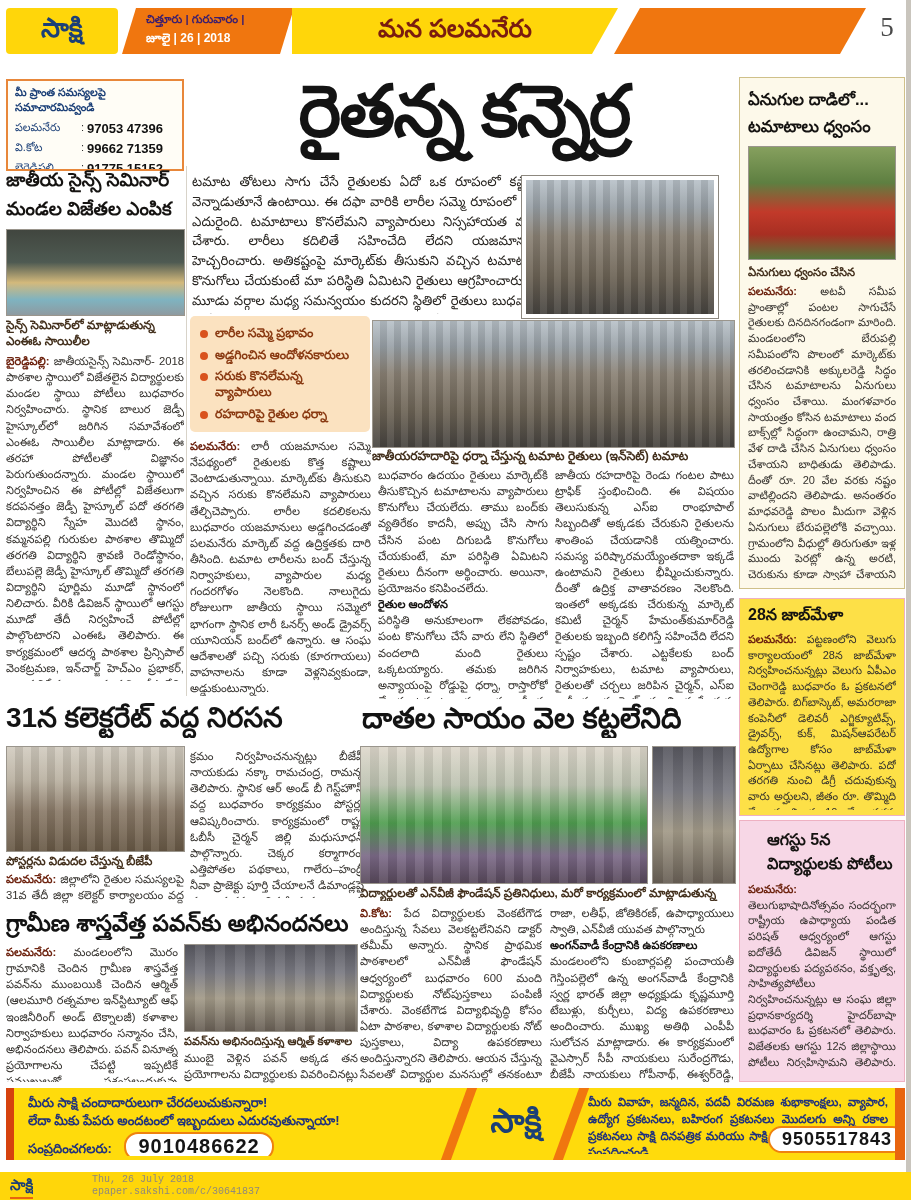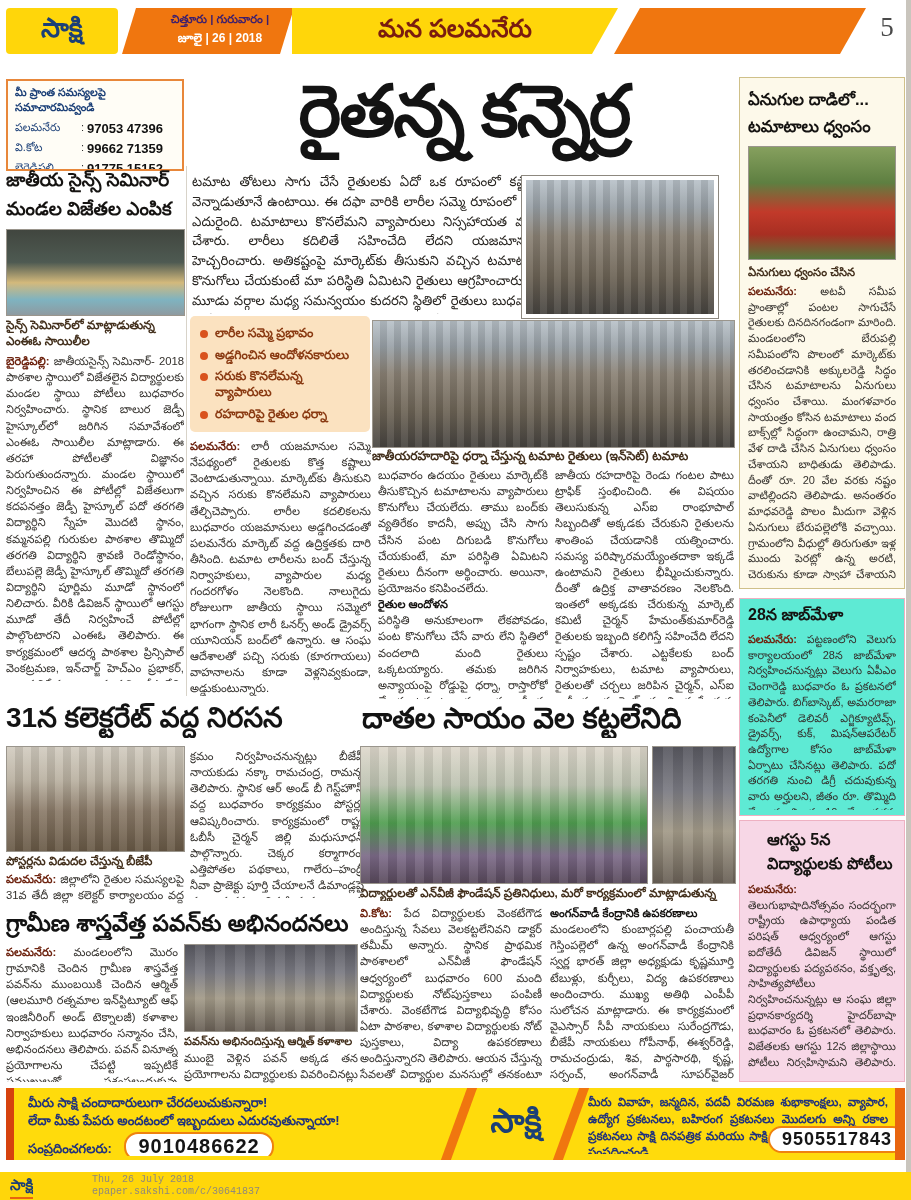--- a/index.html
+++ b/index.html
@@ -36,21 +36,21 @@
 <body>
 
 <div id="page">
 
   <div class="abs" style="left:6px;top:8px;width:112px;height:46px;background:#ffd60a;border-radius:4px;
        display:flex;align-items:center;justify-content:center;">
     <span style="font-size:27px;font-weight:900;color:#1b3f77;">సాక్షి</span>
   </div>
 
   <div class="abs" style="left:122px;top:8px;width:172px;height:46px;background:#f0760f;
-       clip-path:polygon(14px 0,100% 0,calc(100% - 14px) 100%,0 100%);padding:5px 0 0 24px;box-sizing:border-box;text-align:center;">
+       clip-path:polygon(14px 0,100% 0,calc(100% - 14px) 100%,0 100%);padding:5px 0 0 24px;box-sizing:border-box;">
     <div style="font-size:11.5px;font-weight:bold;color:#3c1e6e;">చిత్తూరు | గురువారం |</div>
     <div style="font-size:12px;font-weight:bold;color:#ffffff;margin-top:2px;">జూలై | 26 | 2018</div>
   </div>
 
   <div class="abs" style="left:292px;top:8px;width:326px;height:46px;background:#ffd60a;
        clip-path:polygon(0 0,100% 0,calc(100% - 26px) 100%,0 100%);
        display:flex;align-items:center;justify-content:center;">
     <span style="font-size:25px;font-weight:900;color:#7a1c10;">మన పలమనేరు</span>
   </div>
 
@@ -144,21 +144,21 @@
        padding:8px;box-sizing:border-box;">
     <div style="font-size:16.5px;font-weight:900;color:#151311;line-height:1.65;height:56px;overflow:hidden;">ఏనుగుల దాడిలో... టమాటాలు ధ్వంసం</div>
     <div class="ph ph-tomato" style="width:100%;height:114px;margin:4px 0 5px 0;box-sizing:border-box;"></div>
     <div class="cap" style="font-size:11.5px;height:15px;overflow:hidden;">ఏనుగులు ధ్వంసం చేసిన టమాటాలు</div>
     <div class="body" style="font-size:11px;height:296px;overflow:hidden;margin-top:4px;">
       <span class="dateline">పలమనేరు:</span>
       <span>అటవీ సమీప ప్రాంతాల్లో పంటల సాగుచేసే రైతులకు దినదినగండంగా మారింది. మండలంలోని బేరుపల్లి సమీపంలోని పొలంలో మార్కెట్‌కు తరలించడానికి అక్కులరెడ్డి సిద్ధం చేసిన టమాటాలను ఏనుగులు ధ్వంసం చేశాయి. మంగళవారం సాయంత్రం కోసిన టమాటాలు వంద బాక్స్‌ల్లో సిద్ధంగా ఉంచామని, రాత్రి వేళ దాడి చేసిన ఏనుగులు ధ్వంసం చేశాయని బాధితుడు తెలిపాడు. దీంతో రూ. 20 వేల వరకు నష్టం వాటిల్లిందని తెలిపాడు. అనంతరం మాధవరెడ్డి పొలం మీదుగా వెళ్లిన ఏనుగులు బేరుపల్లెలోకి వచ్చాయి. గ్రామంలోని వీధుల్లో తిరుగుతూ ఇళ్ల ముందు పెరట్లో ఉన్న అరటి, చెరుకును కూడా స్వాహా చేశాయని ఆ గ్రామ ప్రజలు తెలిపారు. ఘీంకారాలు చేస్తూ వీధులో సంచరించడంతో హడలిపోయామని ఆందోళన వ్యక్తం చేశారు. గ్రామస్తుల నుంచి సమాచారం అందుకున్న అటవీశాఖాధికారులు ట్రాక్టర్లతో వచ్చి, ఏనుగులను అడవిలోకి మళ్లించారన్నారు. మళ్లీ ఏనుగులు గ్రామంలోకి వచ్చే ప్రమాదం లేకపోలేదని ఆ గ్రామ ప్రజలు ఆందోళన వ్యక్తం చేస్తున్నారు.</span>
     </div>
   </div>
 
-  <div class="abs" style="left:739px;top:598px;width:166px;height:218px;background:#5eead4;border:1px solid #eeb1c2;
+  <div class="abs" style="left:739px;top:598px;width:166px;height:218px;background:#fde047;border:1px solid #eeb1c2;
        padding:7px 8px;box-sizing:border-box;">
     <div style="font-size:16px;font-weight:900;color:#151311;margin-bottom:4px;">28న జాబ్‌మేళా</div>
     <div class="body" style="font-size:11px;height:178px;overflow:hidden;">
       <span class="dateline">పలమనేరు:</span>
       <span>పట్టణంలోని వెలుగు కార్యాలయంలో 28న జాబ్‌మేళా నిర్వహించనున్నట్లు వెలుగు ఏపీఎం చెంగారెడ్డి బుధవారం ఓ ప్రకటనలో తెలిపారు. బిగ్‌బాస్కెట్, అమరరాజా కంపెనీలో డెలివరీ ఎగ్జిక్యూటివ్స్, డ్రైవర్స్, కుక్, మిషన్‌ఆపరేటర్ ఉద్యోగాల కోసం జాబ్‌మేళా ఏర్పాటు చేసినట్లు తెలిపారు. పదో తరగతి నుంచి డిగ్రీ చదువుకున్న వారు అర్హులని, జీతం రూ. తొమ్మిది వేల నుంచి రూ.10 వేల వరకు ఉంటుందని పేర్కొన్నారు. ఇంటర్వ్యూకు హాజరయ్యేవారు ఒరిజినల్ సర్టిఫికెట్లతో హాజరు కావాలన్నారు. వివరాలకు సెల్: 90000176644 నంబర్‌లో సంప్రదించాలని సూచించారు.</span>
     </div>
   </div>
 
   <div class="abs" style="left:739px;top:820px;width:166px;height:262px;background:#f7d7e6;border:1px solid #eeb1c2;
        padding:7px 8px;box-sizing:border-box;">
@@ -188,20 +188,21 @@
   <div class="abs ph ph-award" style="left:652px;top:746px;width:82px;height:136px;"></div>
 
   <div class="abs cap" style="left:360px;top:886px;width:375px;height:15px;font-size:11.8px;">విద్యార్థులతో ఎన్‌వీజీ ఫౌండేషన్ ప్రతినిధులు, మరో కార్యక్రమంలో మాట్లాడుతున్న కృష్ణమూర్తి</div>
 
   <div class="abs body" style="left:360px;top:905px;width:182px;height:178px;">
     <span class="dateline">వి.కోట:</span>
     <span>పేద విద్యార్థులకు వెంకటేగౌడ అందిస్తున్న సేవలు వెలకట్టలేనివని డాక్టర్ తమీమ్ అన్నారు. స్థానిక ప్రాథమిక పాఠశాలలో ఎన్‌వీజీ ఫౌండేషన్ ఆధ్వర్యంలో బుధవారం 600 మంది విద్యార్థులకు నోట్‌పుస్తకాలు పంపిణీ చేశారు. వెంకటేగౌడ విద్యాభివృద్ధి కోసం ఏటా పాఠశాల, కళాశాల విద్యార్థులకు నోట్ పుస్తకాలు, విద్యా ఉపకరణాలు అందిస్తున్నారని తెలిపారు. ఆయన చేస్తున్న సేవలతో విద్యార్థుల మనసుల్లో తనకంటూ ఓ స్థానం సంపాదించుకున్నాడని కొనియాడారు. పాఠశాల ఉపాధ్యాయులు ఎన్‌వీజీ ఫౌండేషన్ వారికి అభినందనలు తెలిపారు. ఈ కార్యక్రమంలో వైఎస్సార్‌సీపీ నాయకులు నాగ</span>
   </div>
 
   <div class="abs body" style="left:550px;top:905px;width:184px;height:178px;">
+    <span>రాజా, లతీఫ్, జోతికిరణ్, ఉపాధ్యాయులు స్వాతి, ఎన్‌వీజీ యువత పాల్గొన్నారు</span>
     <div class="subhead">అంగన్‌వాడీ కేంద్రానికి ఉపకరణాలు</div>
     <span>మండలంలోని కుంబార్లపల్లి పంచాయతీ గెస్తింపల్లెలో ఉన్న అంగన్‌వాడీ కేంద్రానికి స్వర్ణ భారత్ జిల్లా అధ్యక్షుడు కృష్ణమూర్తి టేబుళ్లు, కుర్చీలు, విద్య ఉపకరణాలు అందించారు. ముఖ్య అతిథి ఎంపీపీ సులోచన మాట్లాడారు. ఈ కార్యక్రమంలో వైఎస్సార్ సీపీ నాయకులు సురేంద్రగౌడు, బీజేపీ నాయకులు గోపీనాథ్, ఈశ్వర్‌రెడ్డి, రామచంద్రుడు, శివ, పార్థసారథి, కృష్ణ, సర్పంచ్, అంగన్‌వాడీ సూపర్‌వైజర్ పాల్గొన్నారు.</span>
   </div>
 
   <div class="abs" style="left:6px;top:910px;width:352px;height:30px;font-size:23px;font-weight:900;color:#131313;">గ్రామీణ శాస్త్రవేత్త పవన్‌కు అభినందనలు</div>
 
   <div class="abs body" style="left:6px;top:944px;width:172px;height:138px;">
     <span class="dateline">పలమనేరు:</span>
     <span>మండలంలోని మొరం గ్రామానికి చెందిన గ్రామీణ శాస్త్రవేత్త పవన్‌ను ముంబయికి చెందిన ఆర్మిత్ (ఆలమూరి రత్నమాల ఇన్‌స్టిట్యూట్ ఆఫ్ ఇంజినీరింగ్ అండ్ టెక్నాలజీ) కళాశాల నిర్వాహకులు బుధవారం సన్మానం చేసి, అభినందనలు తెలిపారు. పవన్ వినూత్న ప్రయోగాలను చేపట్టి ఇప్పటికే ప్రముఖులతో ప్రశంసలందుకున్న విషయం తెలిసిందే. దీంతో అతన్ని ఆ కళాశాలలో గెస్ట్ లెక్చరర్‌గా ప్రసంగించాలని యాజమాన్యం ఆహ్వానం అందించింది. దీంతో</span>
   </div>

